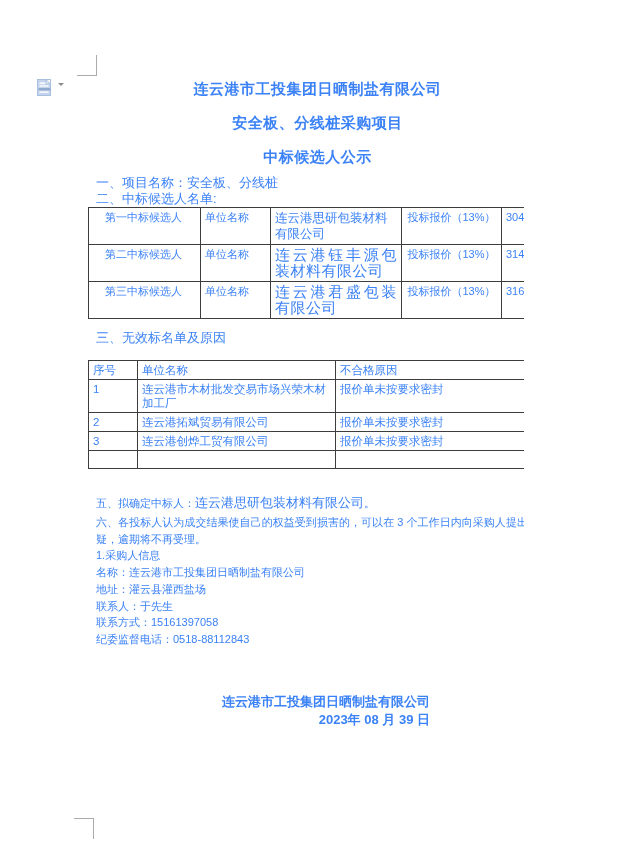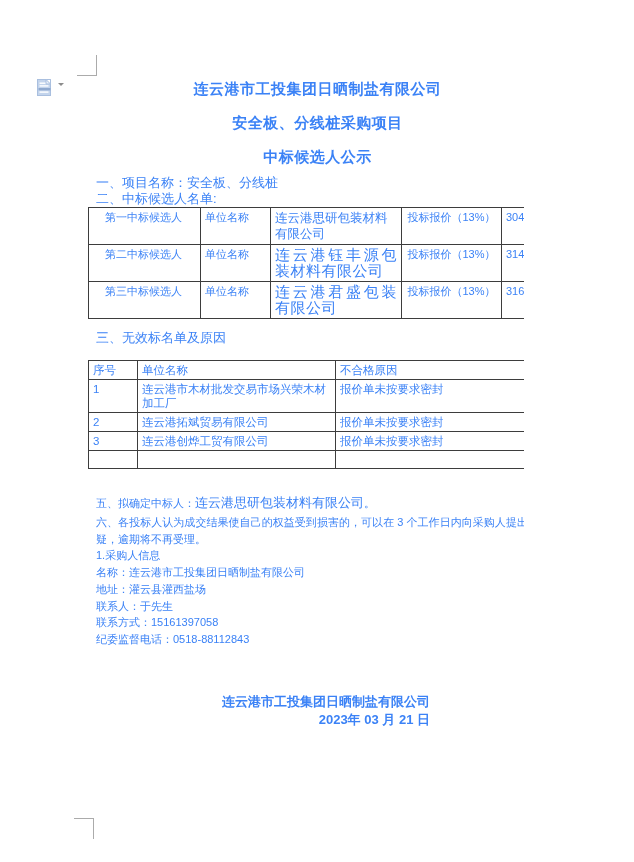--- a/index.html
+++ b/index.html
@@ -172,16 +172,16 @@
     <div class="ln">1.采购人信息</div>
     <div class="ln">名称：连云港市工投集团日晒制盐有限公司</div>
     <div class="ln">地址：灌云县灌西盐场</div>
     <div class="ln">联系人：于先生</div>
     <div class="ln">联系方式：15161397058</div>
     <div class="ln">纪委监督电话：0518-88112843</div>
   </div>
 
   <div class="signature">
     <div>连云港市工投集团日晒制盐有限公司</div>
-    <div>2023年 03 月 21 日</div>
+    <div>2023年 08 月 39 日</div>
   </div>
 
 </div>
 
 </body></html>

